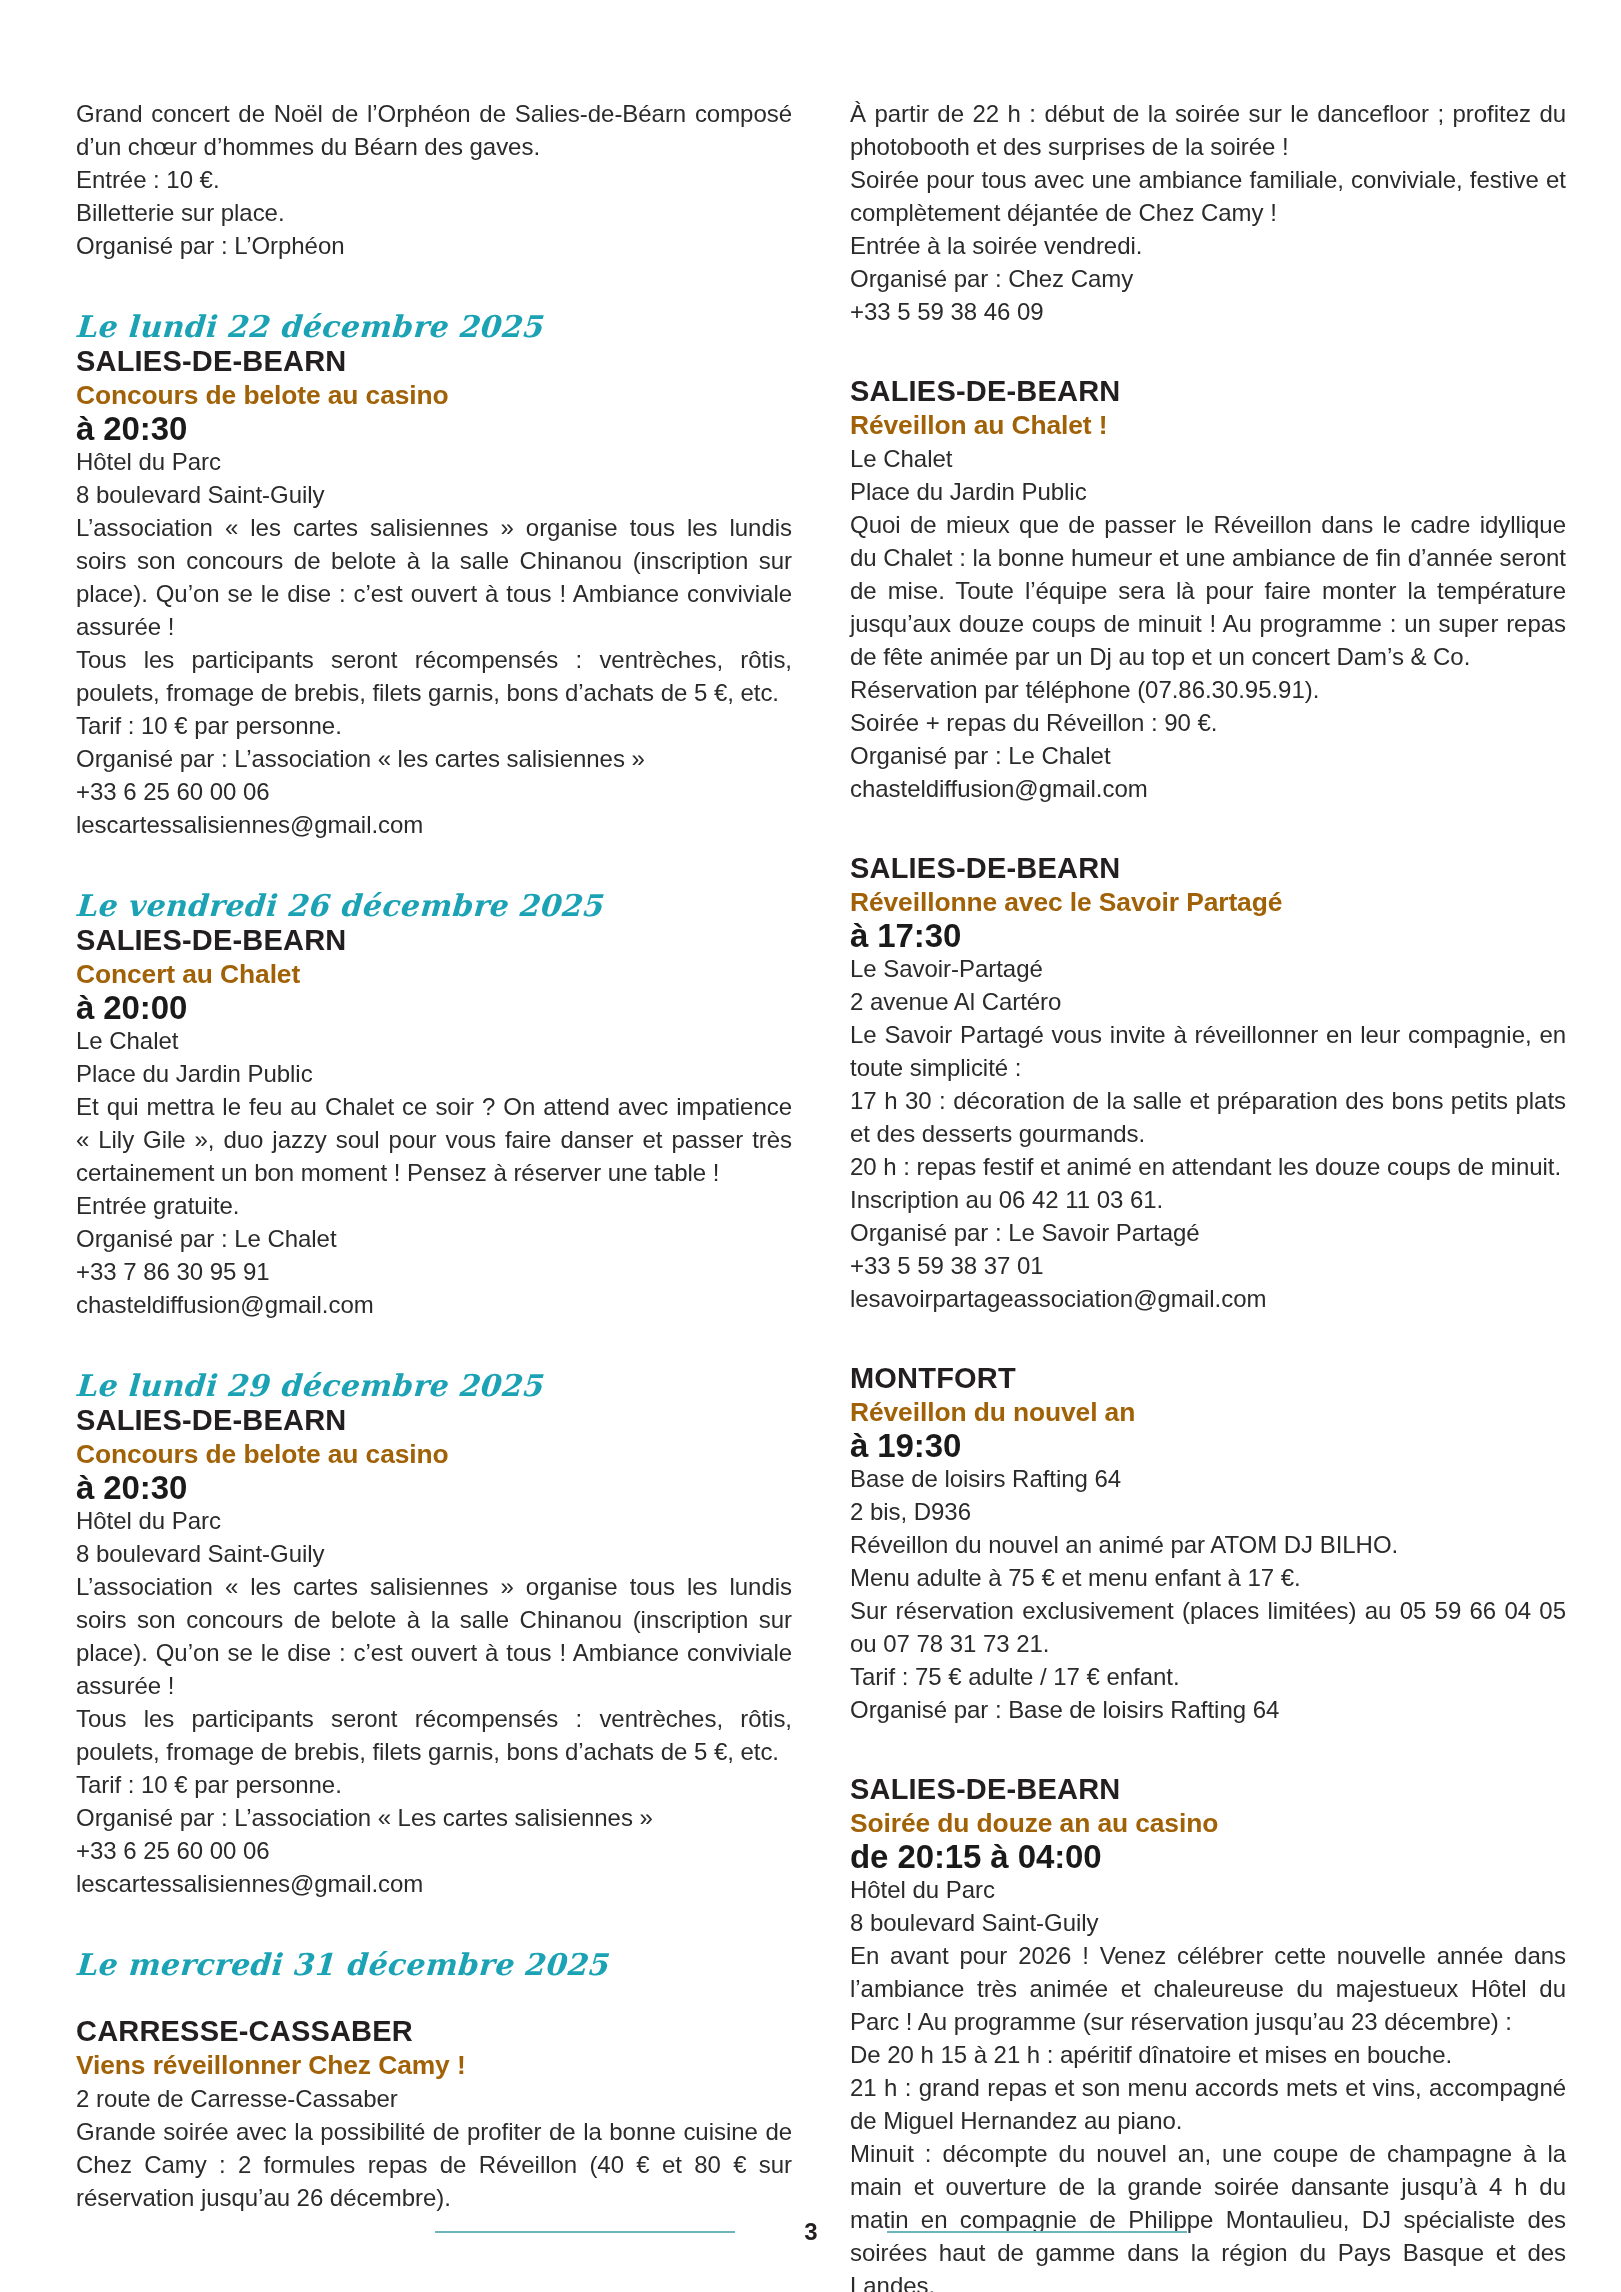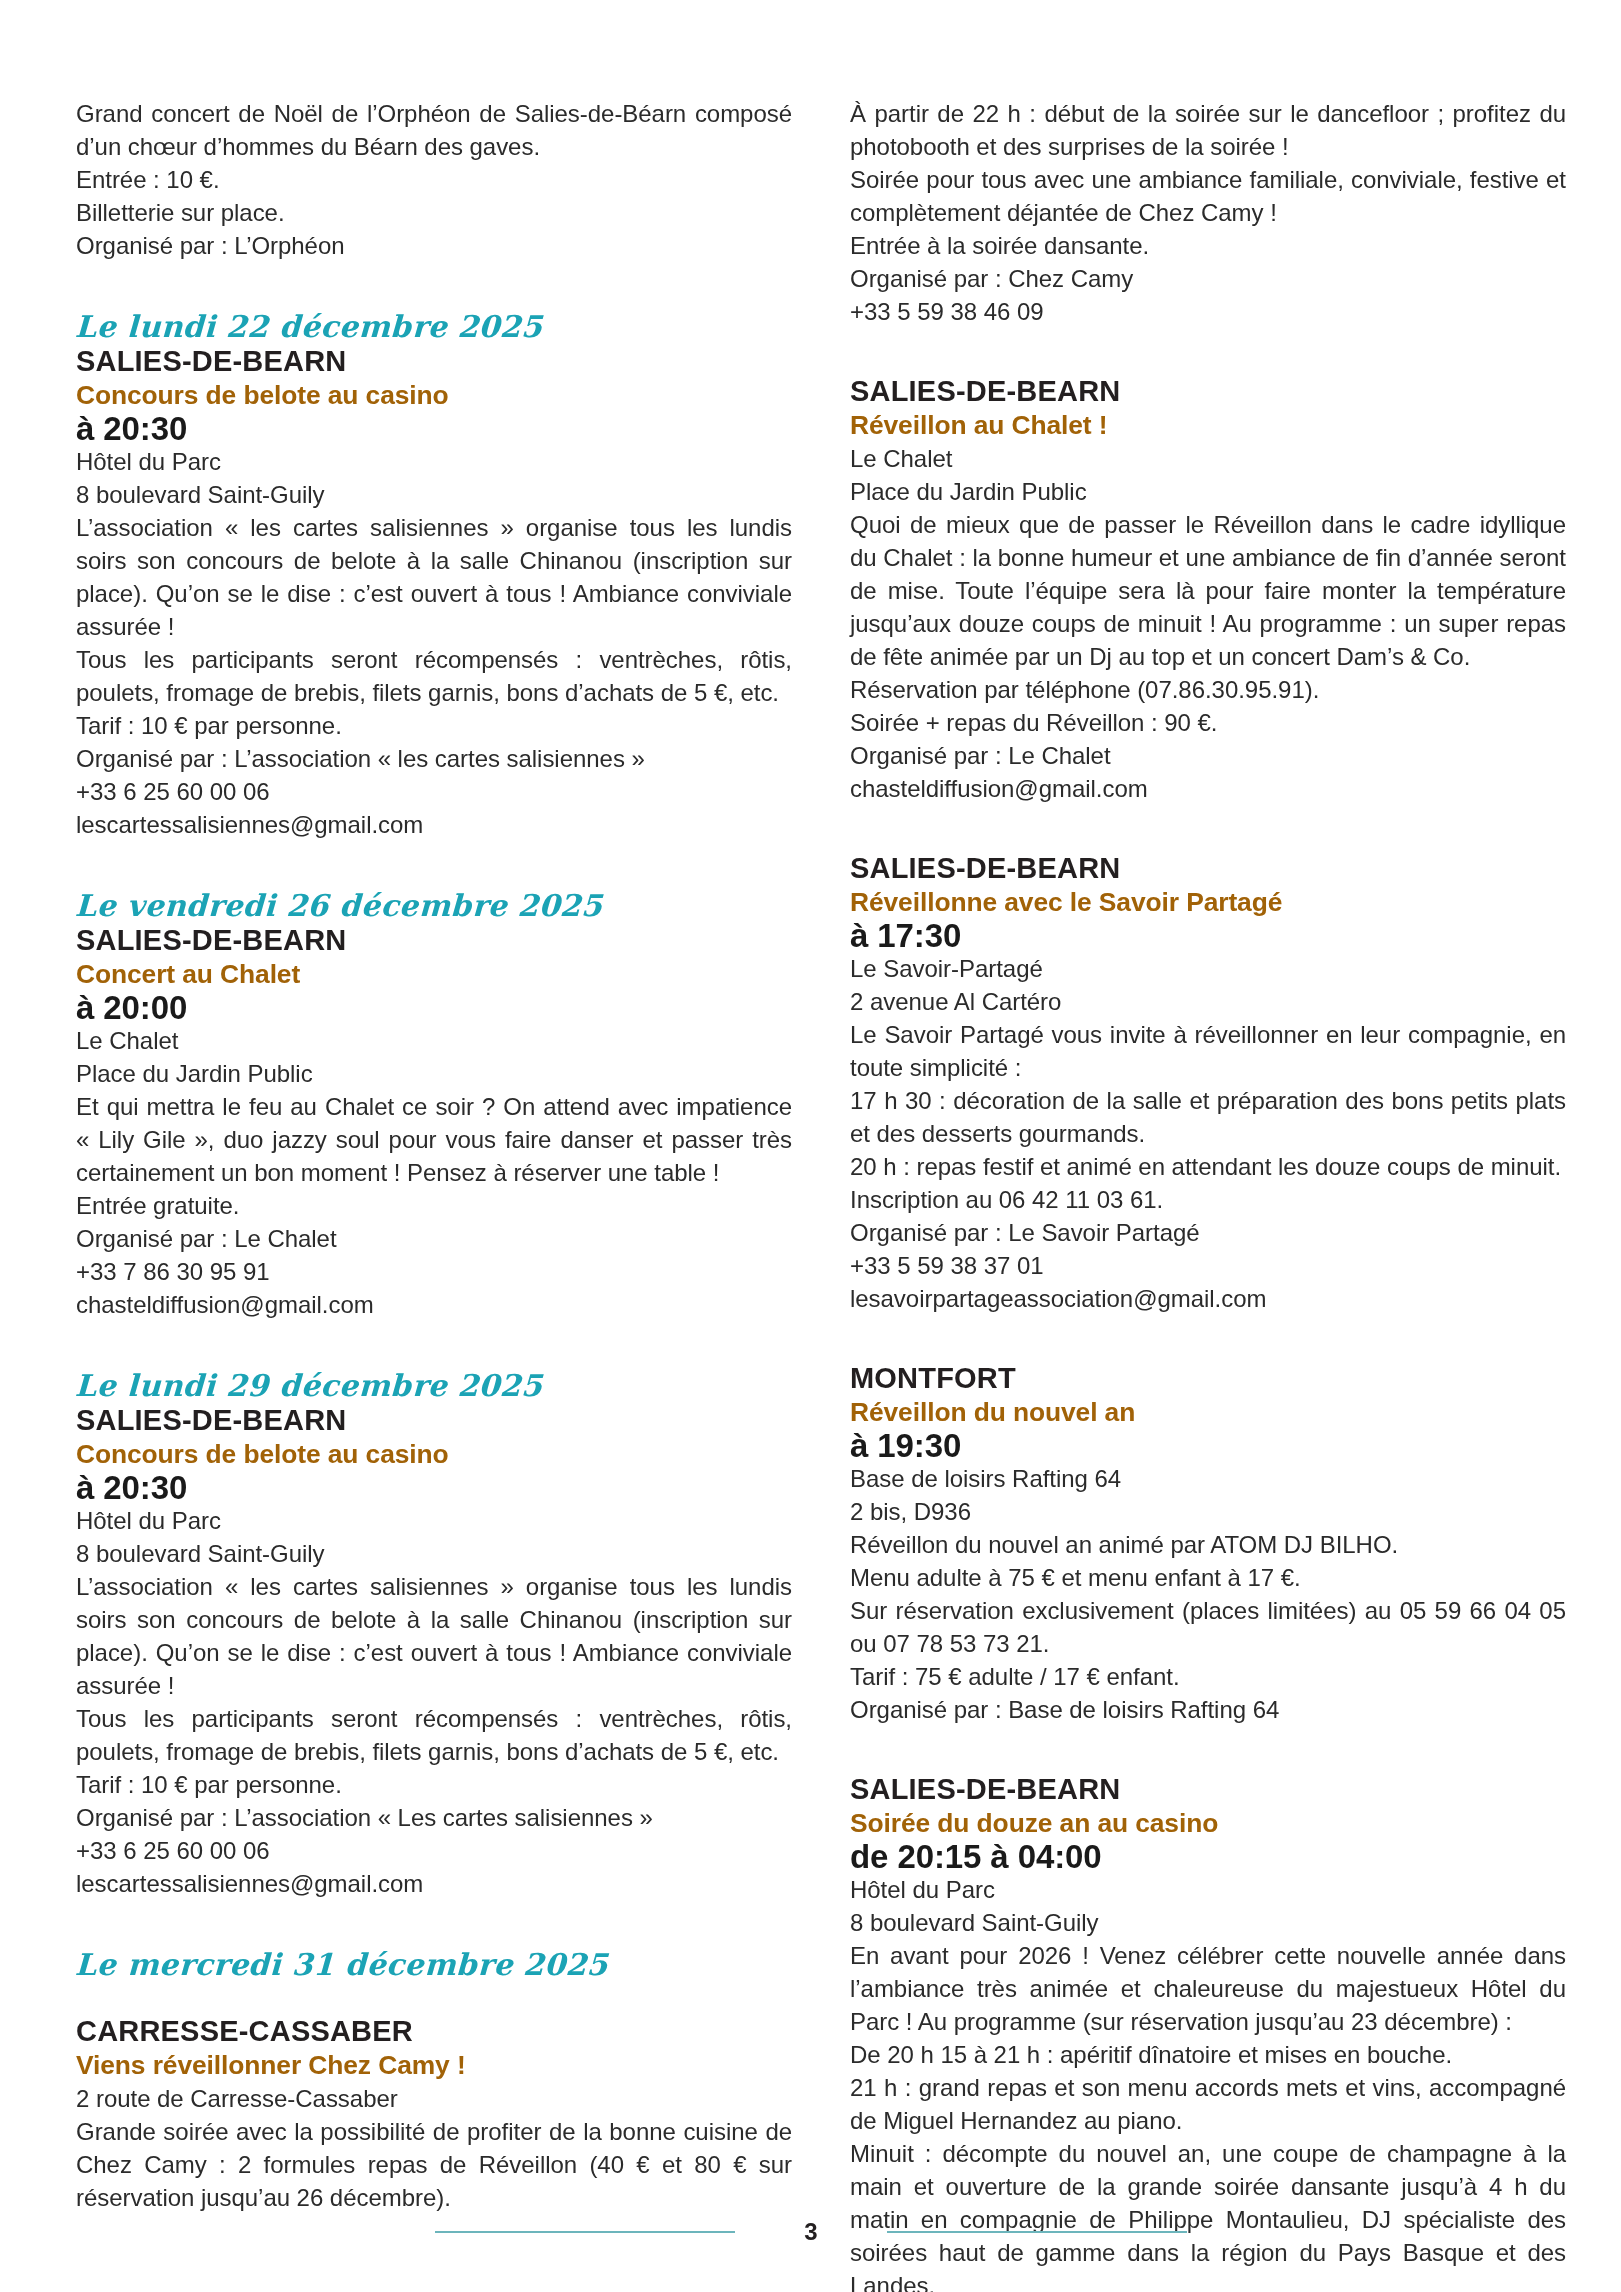--- a/index.html
+++ b/index.html
@@ -166,21 +166,21 @@
         <div class="gap-md"></div>
         <p class="town">CARRESSE-CASSABER</p>
         <p class="event-title">Viens réveillonner Chez Camy !</p>
         <p class="para noj">2 route de Carresse-Cassaber</p>
         <p class="para">Grande soirée avec la possibilité de profiter de la bonne cuisine de Chez Camy : 2 formules repas de Réveillon (40 € et 80 € sur réservation jusqu’au 26 décembre).</p>
       </div>
 
     <div class="col" id="right-col">
         <p class="para">À partir de 22 h : début de la soirée sur le dancefloor ; profitez du photobooth et des surprises de la soirée !</p>
         <p class="para">Soirée pour tous avec une ambiance familiale, conviviale, festive et complètement déjantée de Chez Camy !</p>
-        <p class="para">Entrée à la soirée dansante.</p>
+        <p class="para">Entrée à la soirée vendredi.</p>
         <p class="para">Organisé par : Chez Camy</p>
         <p class="para">+33 5 59 38 46 09</p>
         <div class="gap-lg"></div>
         <p class="town">SALIES-DE-BEARN</p>
         <p class="event-title">Réveillon au Chalet !</p>
         <p class="para noj">Le Chalet</p>
         <p class="para noj">Place du Jardin Public</p>
         <p class="para">Quoi de mieux que de passer le Réveillon dans le cadre idyllique du Chalet : la bonne humeur et une ambiance de fin d’année seront de mise. Toute l’équipe sera là pour faire monter la température jusqu’aux douze coups de minuit ! Au programme : un super repas de fête animée par un Dj au top et un concert Dam’s &amp; Co.</p>
         <p class="para">Réservation par téléphone (07.86.30.95.91).</p>
         <p class="para">Soirée + repas du Réveillon : 90 €.</p>
@@ -200,21 +200,21 @@
         <p class="para">+33 5 59 38 37 01</p>
         <p class="para">lesavoirpartageassociation@gmail.com</p>
         <div class="gap-lg"></div>
         <p class="town">MONTFORT</p>
         <p class="event-title">Réveillon du nouvel an</p>
         <p class="event-time">à 19:30</p>
         <p class="para noj">Base de loisirs Rafting 64</p>
         <p class="para noj">2 bis, D936</p>
         <p class="para">Réveillon du nouvel an animé par ATOM DJ BILHO.</p>
         <p class="para">Menu adulte à 75 € et menu enfant à 17 €.</p>
-        <p class="para">Sur réservation exclusivement (places limitées) au 05 59 66 04 05 ou 07 78 53 73 21.</p>
+        <p class="para">Sur réservation exclusivement (places limitées) au 05 59 66 04 05 ou 07 78 31 73 21.</p>
         <p class="para">Tarif : 75 € adulte / 17 € enfant.</p>
         <p class="para">Organisé par : Base de loisirs Rafting 64</p>
         <div class="gap-lg"></div>
         <p class="town">SALIES-DE-BEARN</p>
         <p class="event-title">Soirée du douze an au casino</p>
         <p class="event-time">de 20:15 à 04:00</p>
         <p class="para noj">Hôtel du Parc</p>
         <p class="para noj">8 boulevard Saint-Guily</p>
         <p class="para">En avant pour 2026 ! Venez célébrer cette nouvelle année dans l’ambiance très animée et chaleureuse du majestueux Hôtel du Parc ! Au programme (sur réservation jusqu’au 23 décembre) :</p>
         <p class="para">De 20 h 15 à 21 h : apéritif dînatoire et mises en bouche.</p>

